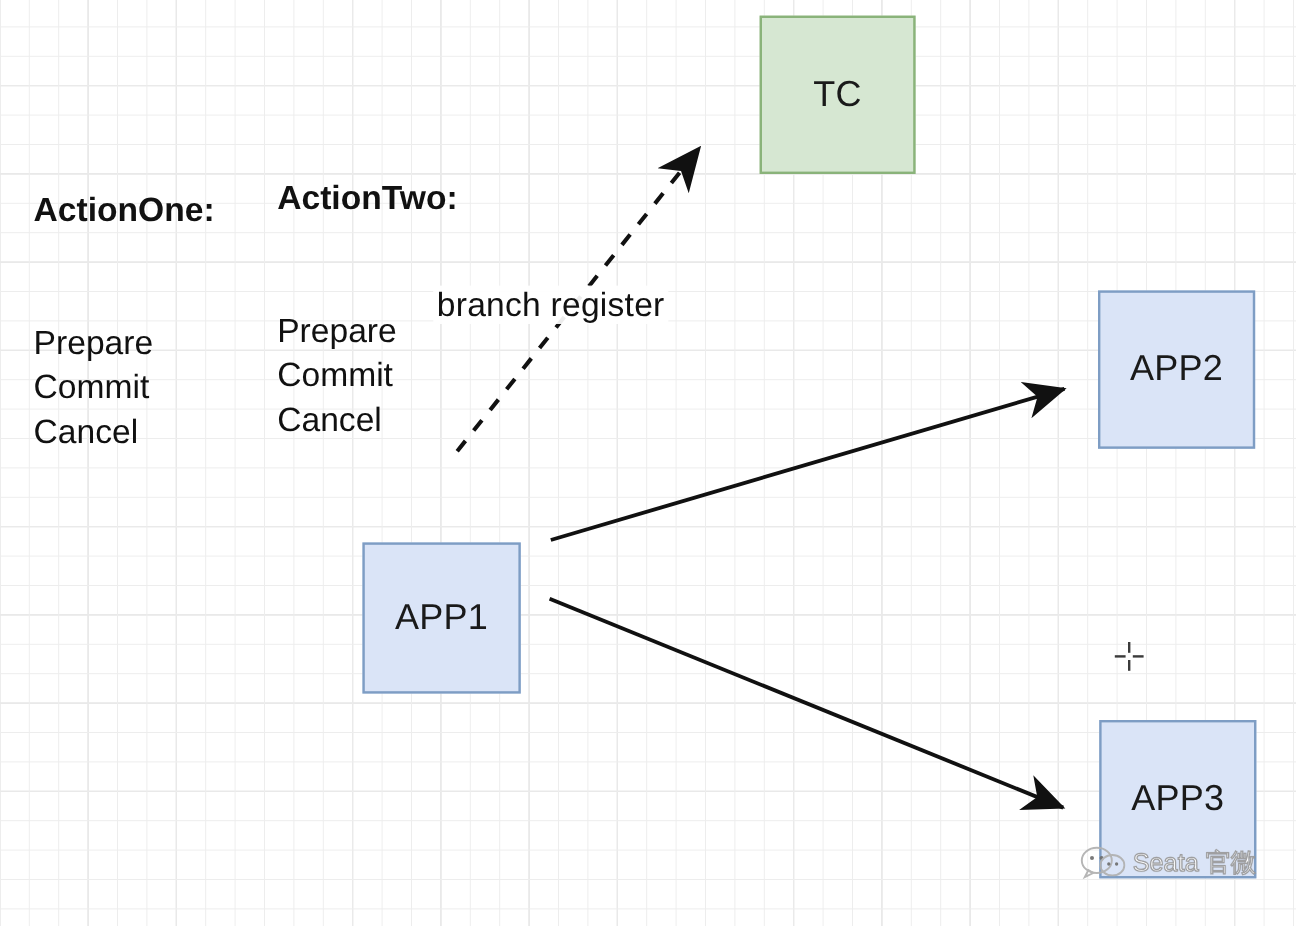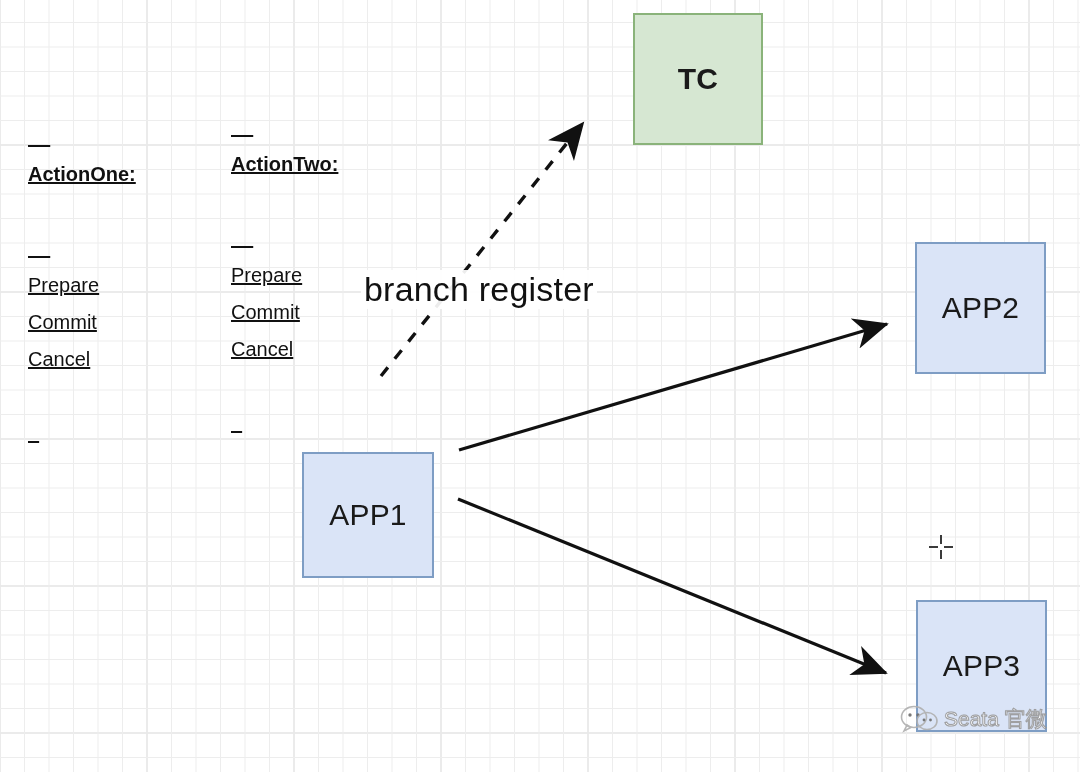--- a/index.html
+++ b/index.html
@@ -35,47 +35,45 @@
     pointer-events:none;
   }
   .node{
     position:absolute;
     display:flex;align-items:center;justify-content:center;
     box-sizing:border-box;
     border-width:2px;border-style:solid;
     font-size:30px;color:#1a1a1a;
     letter-spacing:0.2px;
   }
-  .node.green{background:#d6e7d2;border-color:#8ab37a;font-weight:bold;}
+  .node.green{background:#d6e7d2;border-color:#8ab37a;}
   .node.blue {background:#dae4f7;border-color:#7e9dc4;}
 
   #tc  {left:633px;top:13px; width:130px;height:132px;}
   #app2{left:915px;top:242px;width:131px;height:132px;}
   #app1{left:302px;top:423px;width:132px;height:126px;margin-top:29px;}
   #app3{left:916px;top:600px;width:131px;height:132px;}
 
   .legend{
     position:absolute;
-    font-size:20px;line-height:37px;color:#111;
+    font-size:28px;line-height:37px;color:#111;
     white-space:pre;
-    text-decoration:underline;
   }
   .legend .head{font-weight:bold;}
   #legend-one{left:28px;top:82px;}
   #legend-two{left:231px;top:72px;}
 
   #edge-label{
     position:absolute;
     left:361px;top:238px;
-    font-size:34px;color:#111;
+    font-size:28px;color:#111;
     letter-spacing:0.2px;
     background:rgba(255,255,255,0.92);
     padding:0 3px;
     white-space:nowrap;
-    margin-top:32px;
   }
 
   
   #crosshair{position:absolute;left:929px;top:535px;width:24px;height:24px;}
   #crosshair .h,#crosshair .v{position:absolute;background:#3b3b3b;}
   #crosshair .h{left:0;top:11px;width:24px;height:1.5px;}
   #crosshair .v{left:11px;top:0;width:1.5px;height:24px;}
   #crosshair .gap{position:absolute;left:9px;top:9px;width:6px;height:6px;background:#ffffff;}
 
   

